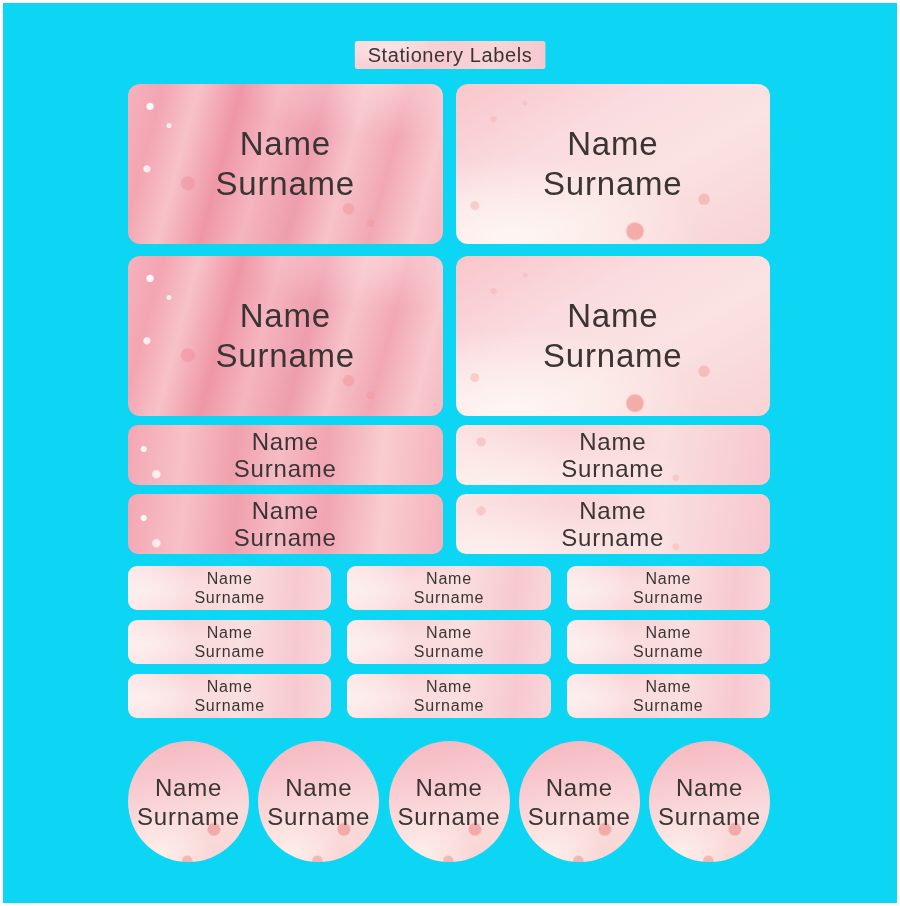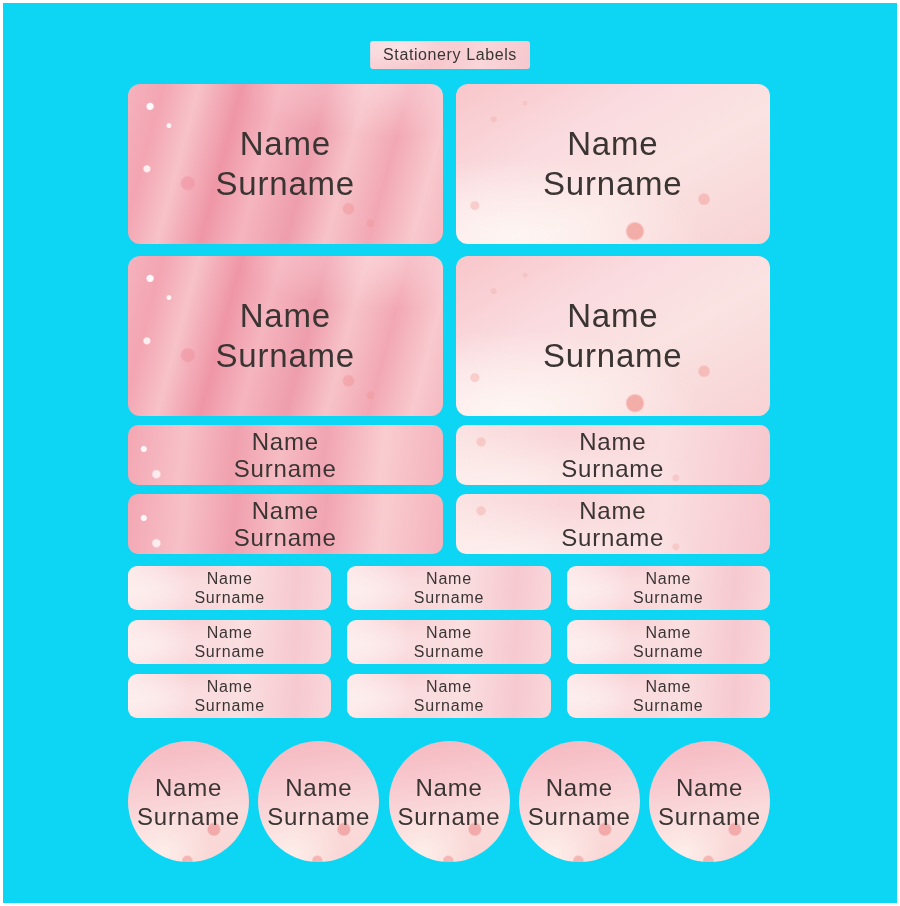--- a/index.html
+++ b/index.html
@@ -21,21 +21,21 @@
     top: 38px; left: 50%;
     transform: translateX(-50%);
     height: 28px;
     padding: 0 13px;
     display: flex; align-items: center; justify-content: center;
     border-radius: 3px;
     background:
       radial-gradient(60% 120% at 20% 20%, rgba(255,255,255,0.45), rgba(255,255,255,0) 60%),
       linear-gradient(100deg, #f9d3d7 0%, #f6c6cc 40%, #f9d6d9 70%, #f5c8ce 100%);
     color: #3a3533;
-    font-size: 16px;
+    font-size: 20px;
     letter-spacing: 0.6px;
     white-space: nowrap;
   }
   
   .content {
     position: absolute;
     left: 125px; top: 81px;
     width: 642px;
   }
   .row { display: flex; }

